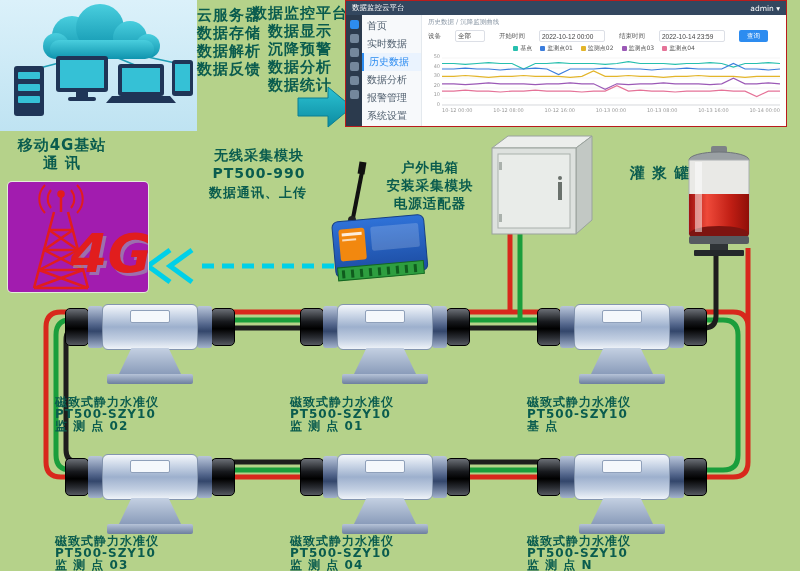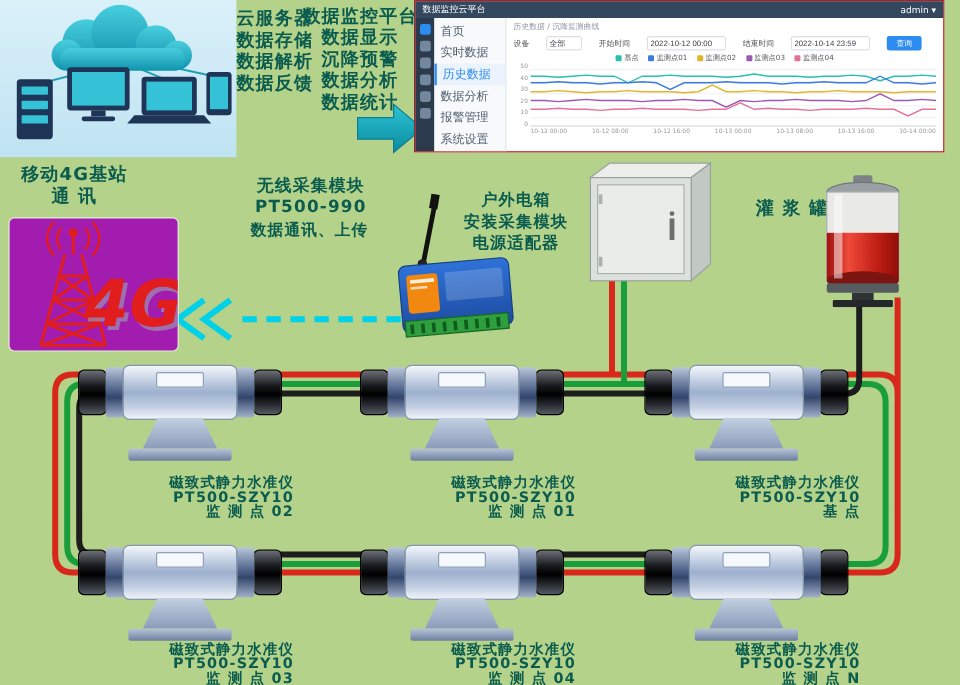--- a/index.html
+++ b/index.html
@@ -57,21 +57,21 @@
   .collar.l { left:23px; } .collar.r { right:23px; }
   .cyl { position:absolute; left:37px; right:37px; top:8px; height:46px; border-radius:6px;
     background:linear-gradient(180deg,#f4f7fb 0%,#cdd8e8 22%,#9db0cd 50%,#c2cfe2 78%,#f0f4f9 100%);
     border:1px solid #8495af; }
   .chip { position:absolute; left:50%; transform:translateX(-50%); top:14px; width:40px; height:13px;
     background:#f5f8fc; border:1px solid #8fa0ba; border-radius:2px; }
   .bracket { position:absolute; left:50%; transform:translateX(-50%); top:52px; width:62px; height:26px;
     background:linear-gradient(180deg,#c4d0e2,#8a9cba); clip-path:polygon(20% 0,80% 0,100% 100%,0 100%); }
   .basep { position:absolute; left:50%; transform:translateX(-50%); top:78px; width:86px; height:10px;
     background:linear-gradient(180deg,#b6c3d8,#6d7f9e); border-radius:2px; }
-  .sensor-label { position:absolute; width:190px; text-align:right; font-size:12px; line-height:12px;
+  .sensor-label { position:absolute; width:190px; text-align:left; font-size:12px; line-height:12px;
     font-weight:bold; color:#0a5c4e; letter-spacing:1px; }
 </style>
 </head>
 <body>
 
 <svg class="abs" style="left:0;top:0" width="800" height="571">
   <path d="M748,248 L748,462 Q748,477 733,477 L61,477 Q46,477 46,462 L46,327 Q46,312 61,312 L733,312 Q748,312 748,327" fill="none" stroke="#d8281c" stroke-width="5"></path>
   <path d="M510,232 L510,314" fill="none" stroke="#d8281c" stroke-width="5"></path>
   <path d="M70,320 L723,320 Q738,320 738,335 L738,455 Q738,470 723,470 L71,470 Q56,470 56,455 L56,335 Q56,320 70,320 Z" fill="none" stroke="#1a9e3c" stroke-width="5"></path>
   <path d="M520,232 L520,320" fill="none" stroke="#1a9e3c" stroke-width="5"></path>

